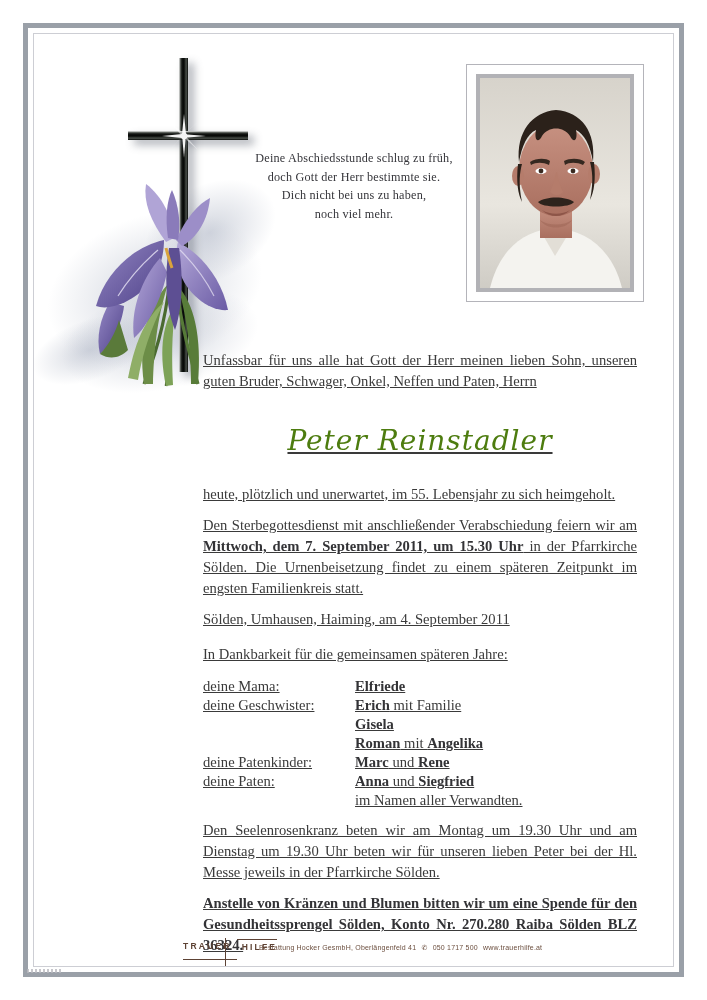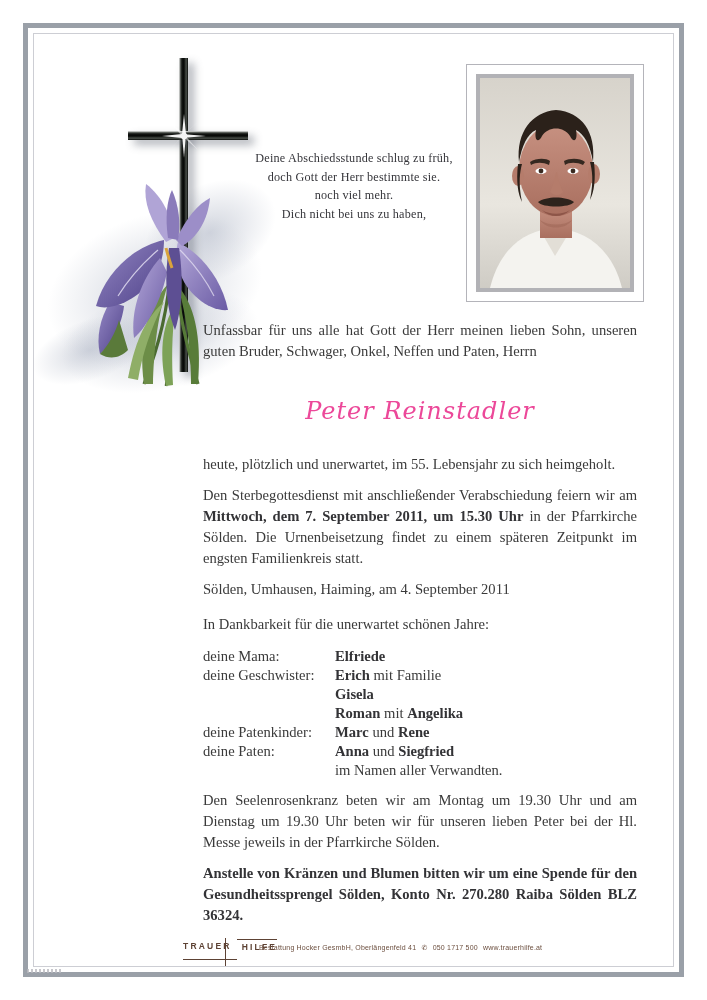--- a/index.html
+++ b/index.html
@@ -34,32 +34,32 @@
   .poem{position:absolute;left:236px;top:149px;width:236px;text-align:center;
     font-size:12.2px;line-height:18.5px;color:#35353a;letter-spacing:.2px;}
 
   
   .photo-frame{position:absolute;left:466px;top:64px;width:158px;height:218px;
     background:#ffffff;border:1px solid #b4b4ba;padding:9px;}
   .photo-mat{width:100%;height:100%;border:4px solid #b2b2b6;box-sizing:border-box;overflow:hidden;background:#dcd8d0;}
   .photo-mat svg{display:block;width:100%;height:100%;}
 
   
-  .main{position:absolute;left:203px;top:320px;width:434px;}
+  .main{position:absolute;left:203px;top:350px;width:434px;text-decoration:underline;}
   .main p{margin:0;text-align:justify;font-size:14.6px;line-height:21px;}
   .name{margin:22px 0 0 0;text-align:center;font-family:"DejaVu Serif", serif;
-    font-style:italic;font-weight:400;font-size:24px;line-height:54px;color:#ec4899;letter-spacing:1px;}
+    font-style:italic;font-weight:400;font-size:28px;line-height:54px;color:#4d7c0f;letter-spacing:1px;}
   .mt16{margin-top:16px!important;} .mt10{margin-top:10px!important;}
   .mt14{margin-top:14px!important;}
   .b{font-weight:bold;color:#333336;}
   .bold-par{font-weight:bold;color:#333336;}
   .family{margin-top:12px;display:grid;grid-template-columns:132px 1fr;
     font-size:14.6px;line-height:19px;}
   .family .lbl{grid-column:1;}
-  .family .val{grid-column:2;}
+  .family .val{grid-column:2;margin-left:20px;}
 
   
   .footer-logo{position:absolute;left:183px;top:939px;font-family:"Liberation Sans", sans-serif;
     font-size:8.5px;font-weight:bold;letter-spacing:2.2px;color:#5d4234;display:flex;align-items:stretch;}
   .footer-logo .w1{border-bottom:1px solid #5d4234;padding:2px 5px 8px 0;}
   .footer-logo .w2{border-top:1px solid #5d4234;padding:2px 0 2px 5px;text-align:center;}
   .logo-divider{position:absolute;left:225px;top:938px;width:1px;height:28px;background:#5d4234;}
   .footer-address{position:absolute;left:259px;top:944px;font-family:"Liberation Sans", sans-serif;
     font-size:7px;letter-spacing:.2px;color:#6b4e3e;white-space:nowrap;}
   .footer-address span{margin-right:3px;}
@@ -122,22 +122,22 @@
   <path d="M120 60 C117 40 119 22 124 12 C131 28 133 46 130 62 Z" fill="#8a7bba"></path>
 
   <path d="M110 72 C96 84 80 102 70 118" stroke="#e9e5f5" stroke-width="1.2" fill="none" opacity=".8"></path>
   <path d="M132 72 C144 84 158 102 166 118" stroke="#e9e5f5" stroke-width="1.2" fill="none" opacity=".7"></path>
   <path d="M118 70 C120 78 122 84 124 90" stroke="#d9a33c" stroke-width="3" fill="none"></path>
 </svg>
 
 <div class="poem">
     <div>Deine Abschiedsstunde schlug zu früh,</div>
     <div>doch Gott der Herr bestimmte sie.</div>
+    <div>Dich nicht bei uns zu haben,</div>
     <div>noch viel mehr.</div>
-    <div>Dich nicht bei uns zu haben,</div>
   </div>
 
 <div class="photo-frame">
   <div class="photo-mat">
     <svg viewBox="0 0 150 210" preserveAspectRatio="none">
       <defs>
         <linearGradient id="bg" x1="0" y1="0" x2="0" y2="1">
           <stop offset="0" stop-color="#d7d3cb"></stop>
             <stop offset="0.6" stop-color="#e9e6df"></stop>
             <stop offset="1" stop-color="#cfccc5"></stop>
@@ -181,21 +181,21 @@
     </svg>
   </div>
 </div>
 
 <div class="main">
   <p>Unfassbar für uns alle hat Gott der Herr meinen lieben Sohn, unseren guten Bruder, Schwager, Onkel, Neffen und Paten, Herrn</p>
   <div class="name">Peter Reinstadler</div>
   <p class="mt16">heute, plötzlich und unerwartet, im 55. Lebensjahr zu sich heimgeholt.</p>
   <p class="mt10"><span>Den Sterbegottesdienst mit anschließender Verabschiedung feiern wir am </span><span class="b">Mittwoch, dem 7. September 2011, um 15.30 Uhr</span><span> in der Pfarrkirche Sölden. Die Urnenbeisetzung findet zu einem späteren Zeitpunkt im engsten Familienkreis statt.</span></p>
   <p class="mt10">Sölden, Umhausen, Haiming, am 4. September 2011</p>
-  <p class="mt14">In Dankbarkeit für die unerwartet schönen Jahre:</p>
+  <p class="mt14">In Dankbarkeit für die gemeinsamen späteren Jahre:</p>
 
   <div class="family" id="family-list">
     <div class="lbl">deine Mama:</div>
     <div class="val"><span class="b">Elfriede</span></div>
 
     <div class="lbl">deine Geschwister:</div>
     <div class="val"><span class="b">Erich</span><span> mit Familie</span></div>
 
     <div class="lbl"></div>
     <div class="val"><span class="b">Gisela</span></div>

